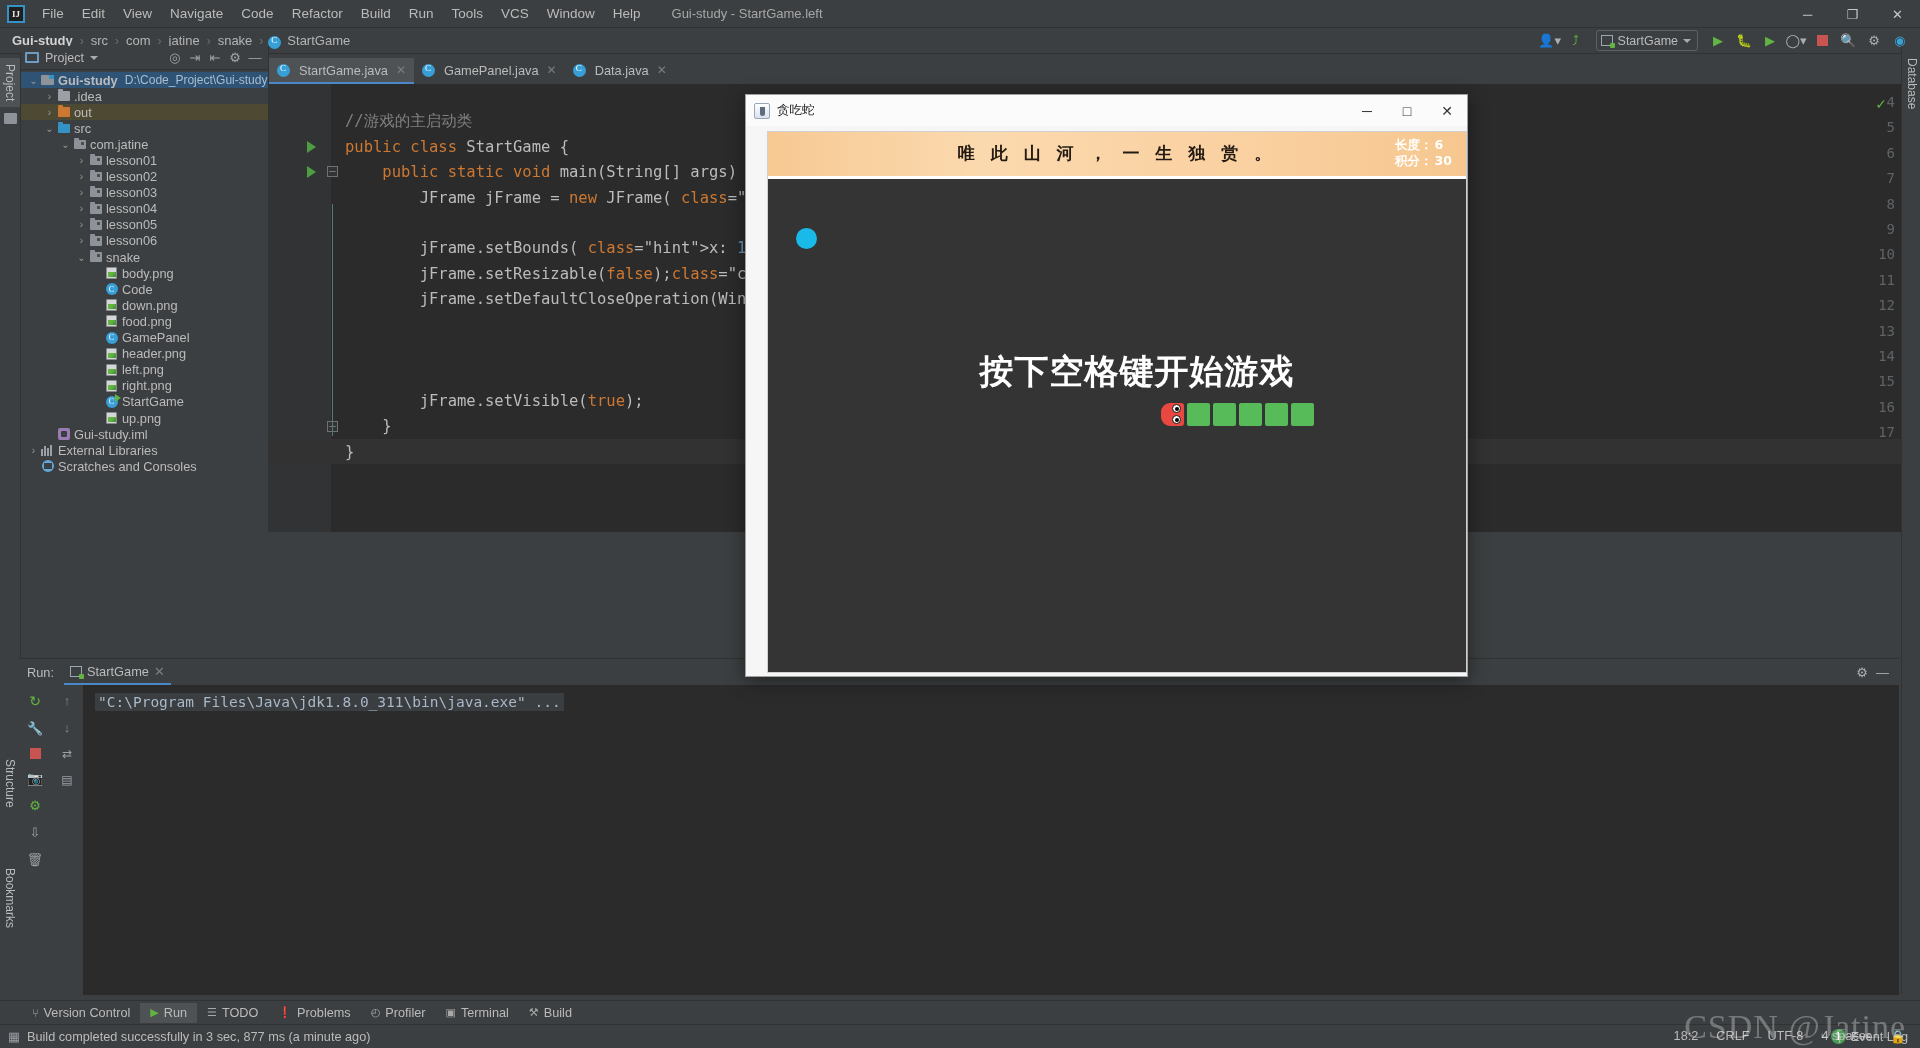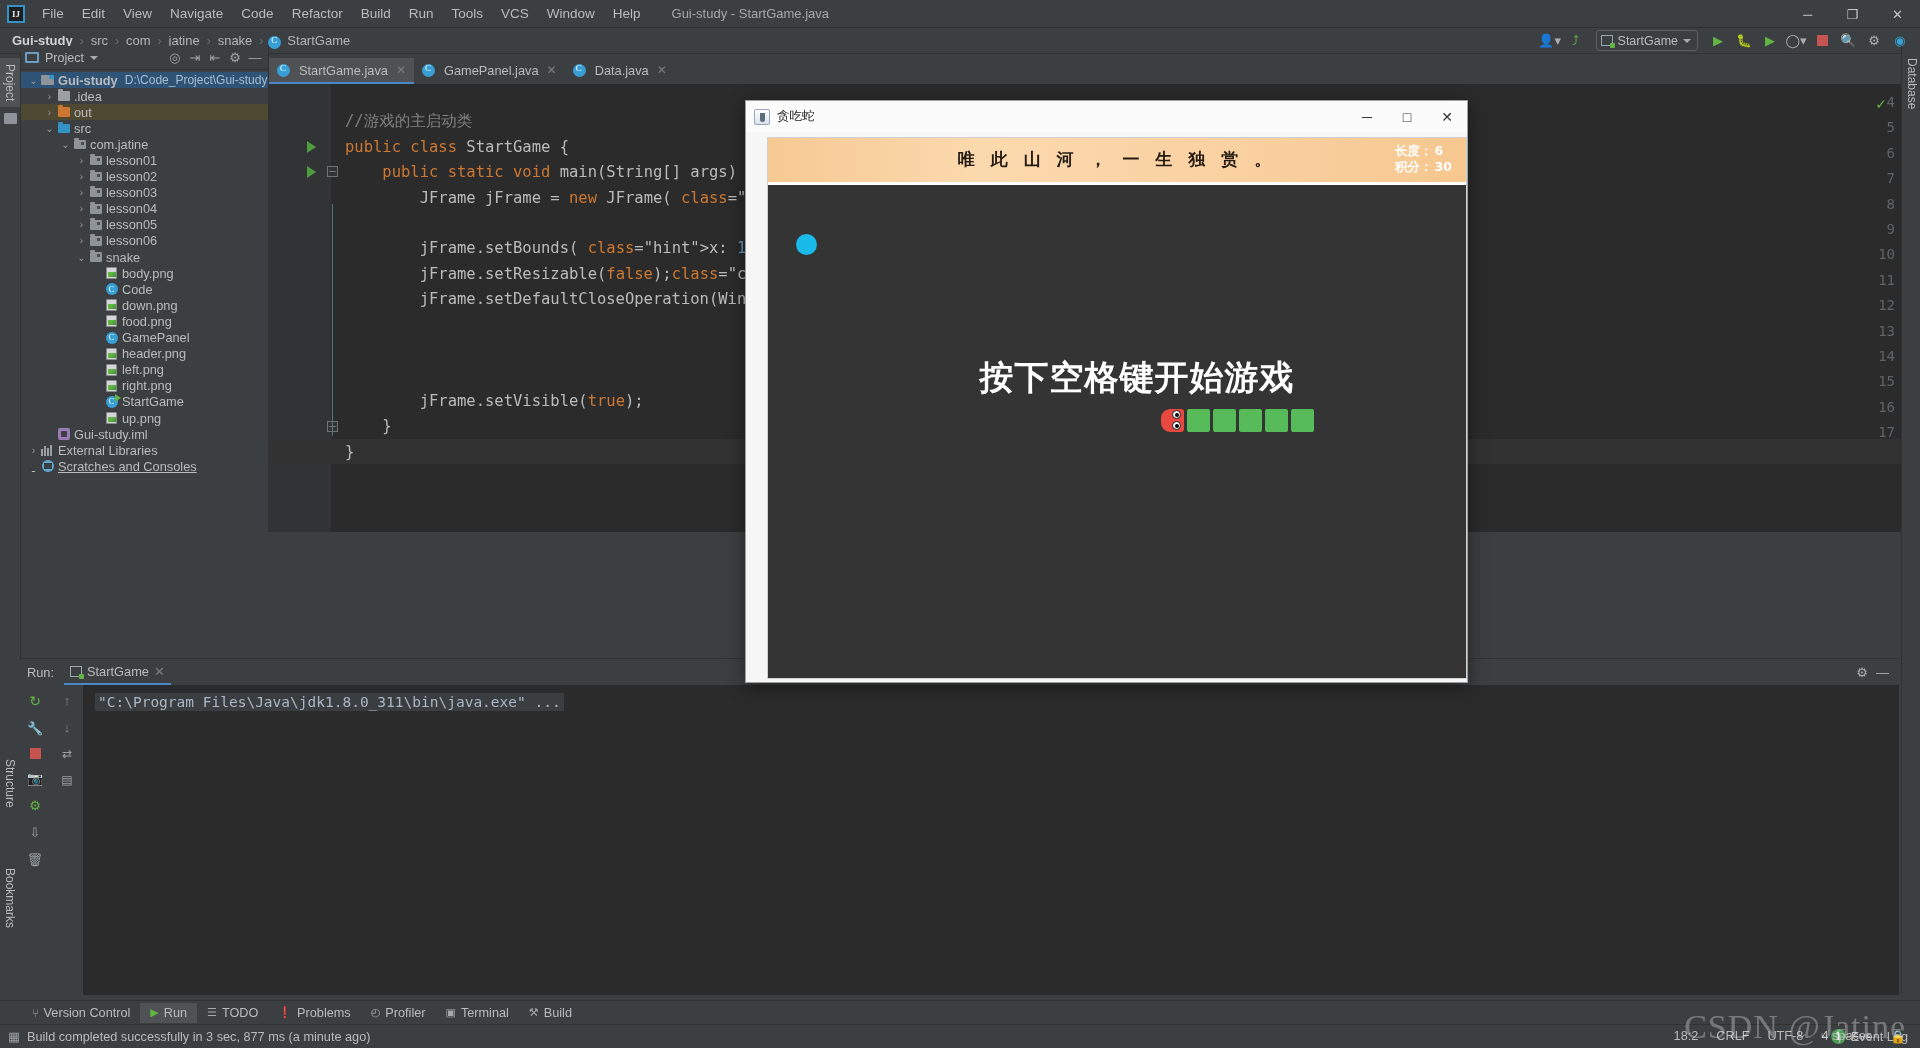--- a/index.html
+++ b/index.html
@@ -265,21 +265,21 @@
   }
   .watermark {
     position: absolute; right: 14px; bottom: 2px;
     font-size: 34px; color: rgba(255,255,255,0.30);
     font-family: "Liberation Serif", serif; letter-spacing: 1px;
     pointer-events: none; white-space: nowrap;
   }
 
   
   .gamewin {
-    position: absolute; left: 745px; top: 100px; width: 723px; height: 583px;
+    position: absolute; left: 745px; top: 94px; width: 723px; height: 583px;
     background: #f6f6f6; border: 1px solid #a0a0a0;
     box-shadow: 0 4px 18px rgba(0,0,0,0.45);
   }
   .gw-title {
     height: 31px; display: flex; align-items: center; padding-left: 8px; background: #fbfbfb;
   }
   .gw-ico {
     width: 16px; height: 16px; margin-right: 7px; border: 1px solid #9aa7b8;
     background: linear-gradient(#ffffff,#d9e2ec); border-radius: 2px;
     position: relative;
@@ -357,21 +357,21 @@
         <div class="menu-item">Navigate</div>
         <div class="menu-item">Code</div>
         <div class="menu-item">Refactor</div>
         <div class="menu-item">Build</div>
         <div class="menu-item">Run</div>
         <div class="menu-item">Tools</div>
         <div class="menu-item">VCS</div>
         <div class="menu-item">Window</div>
         <div class="menu-item">Help</div>
       </div>
-    <div class="win-title">Gui-study - StartGame.java</div>
+    <div class="win-title">Gui-study - StartGame.left</div>
     <div class="win-ctrls">
       <div class="win-btn">─</div>
       <div class="win-btn">❐</div>
       <div class="win-btn close">✕</div>
     </div>
   </div>
 
   <div class="navbar">
     <div id="crumbs" style="display:flex;align-items:center;">
         <span class="crumb bold">Gui-study</span>
@@ -596,21 +596,21 @@
           <span class="ic">
             <span class="ic-lib">
               <i style="height:7px"></i>
               <i style="height:10px"></i>
               <i style="height:8px"></i>
               <i style="height:11px"></i>
             </span>
           </span>
           <span>External Libraries</span>
         </div>
-        <div class="row" style="padding-left: 6px; text-decoration: underline;">
+        <div class="row" style="padding-left: 6px;">
           <span class="arrow blank">›</span>
           <span class="ic">
             <span class="ic-scr"></span>
           </span>
           <span>Scratches and Consoles</span>
         </div>
       </div>
   </div>
 
   <div class="tabs" id="editor-tabs">

